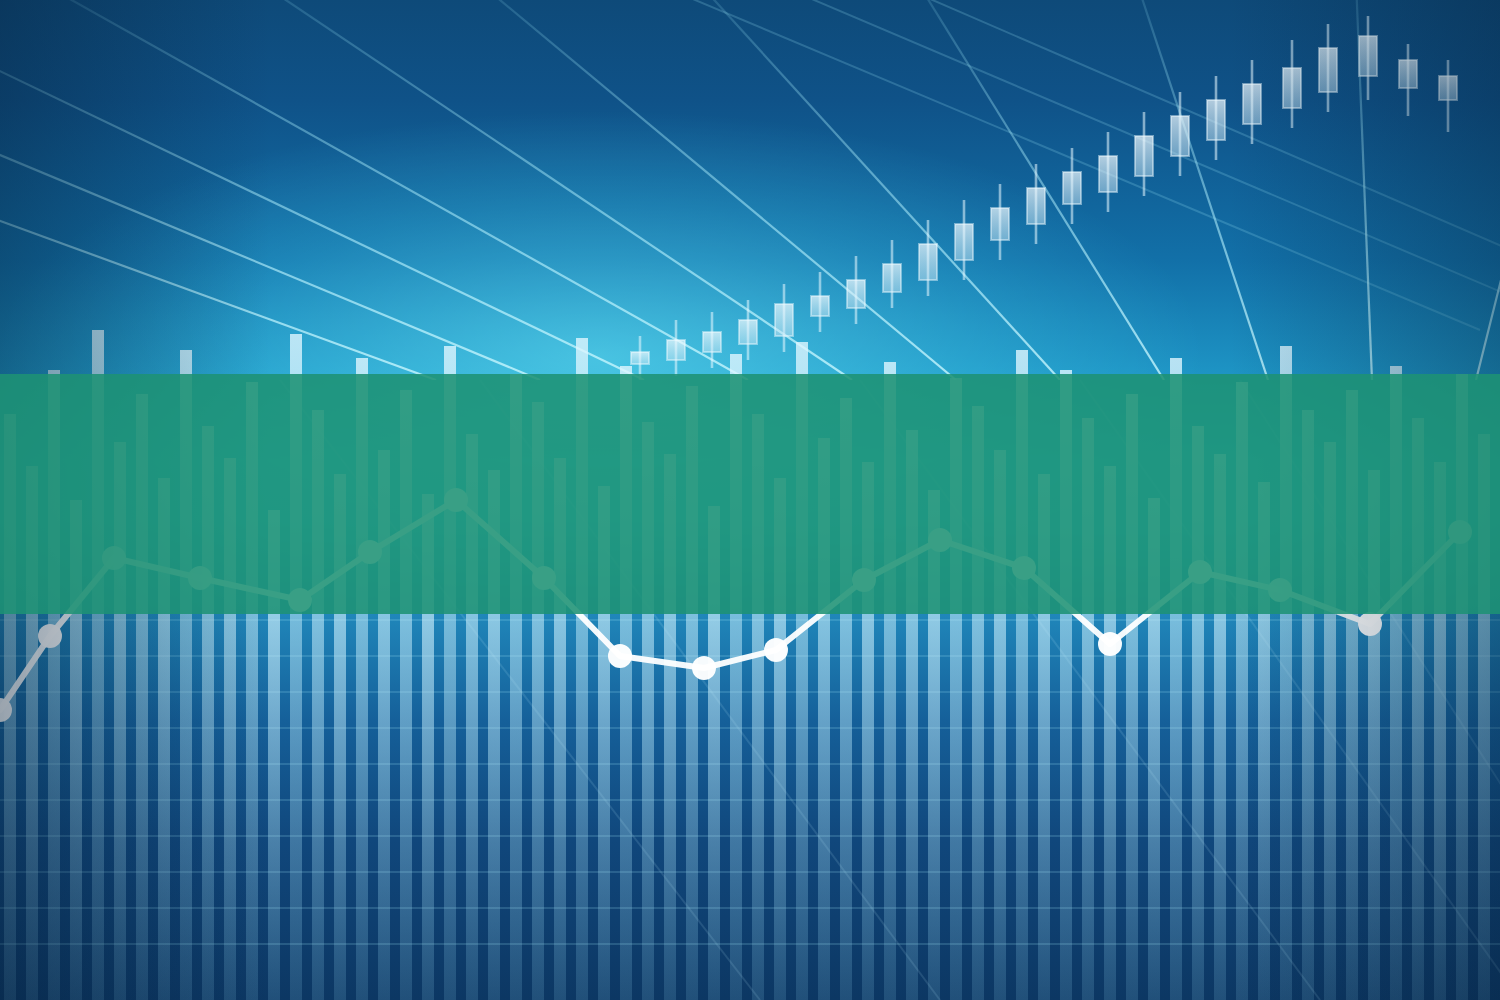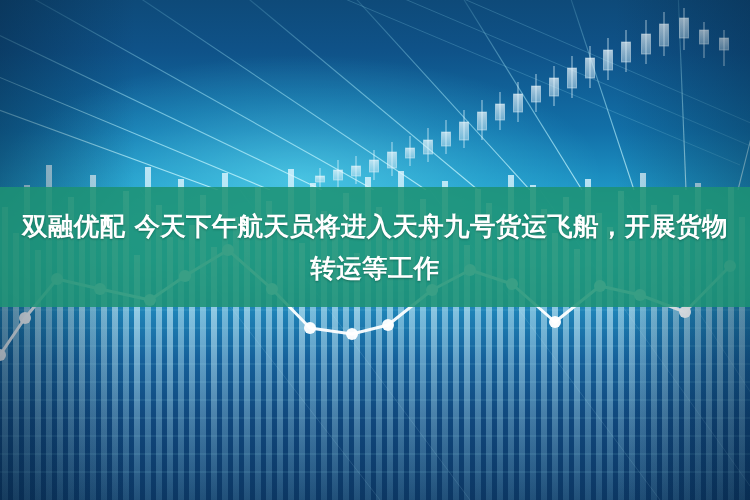--- a/index.html
+++ b/index.html
@@ -296,18 +296,14 @@
       <circle cx="600" cy="286" r="6" fill="#ffffff" fill-opacity="0.97"></circle>
       <circle cx="640" cy="295" r="6" fill="#ffffff" fill-opacity="0.97"></circle>
       <circle cx="685" cy="312" r="6" fill="#ffffff" fill-opacity="0.97"></circle>
       <circle cx="730" cy="266" r="6" fill="#ffffff" fill-opacity="0.97"></circle>
     </svg>
 
   <div class="layer" id="vignette"></div>
 
   <div id="green-band"></div>
 
-  <div id="headline">
-    <span class="ln">双融优配 今天下午航天员将进入天舟九号货运飞船，开展货物</span>
-    <span class="ln">转运等工作</span>
-  </div>
 
 </div>
 
 </body></html>

